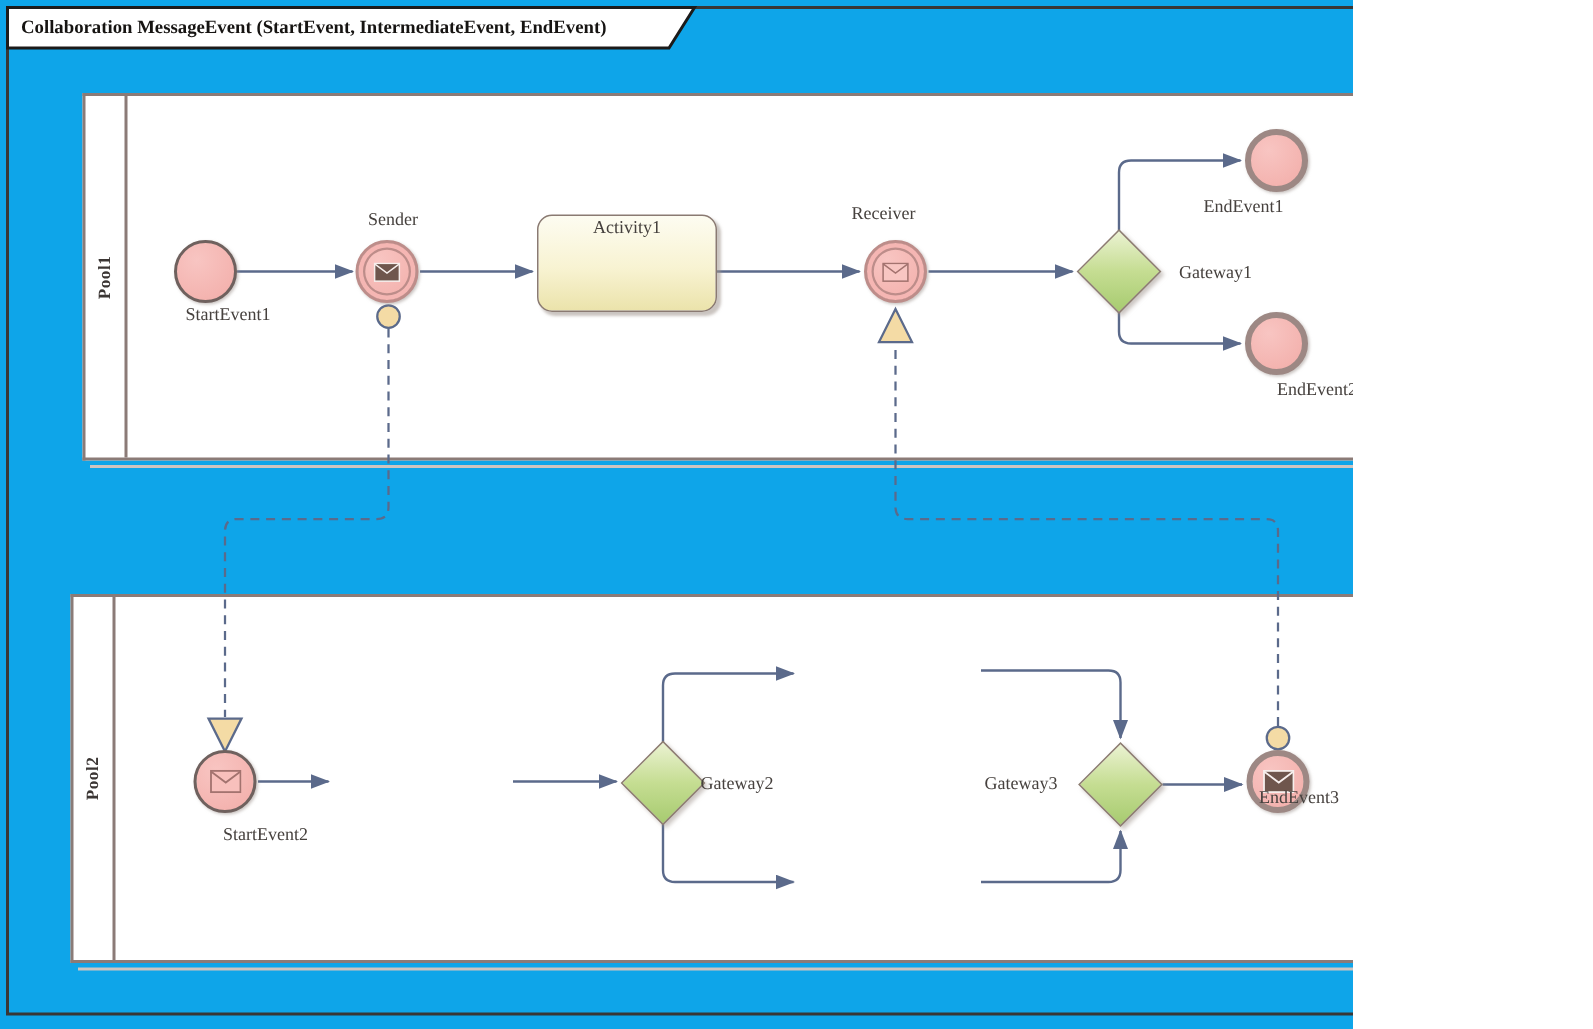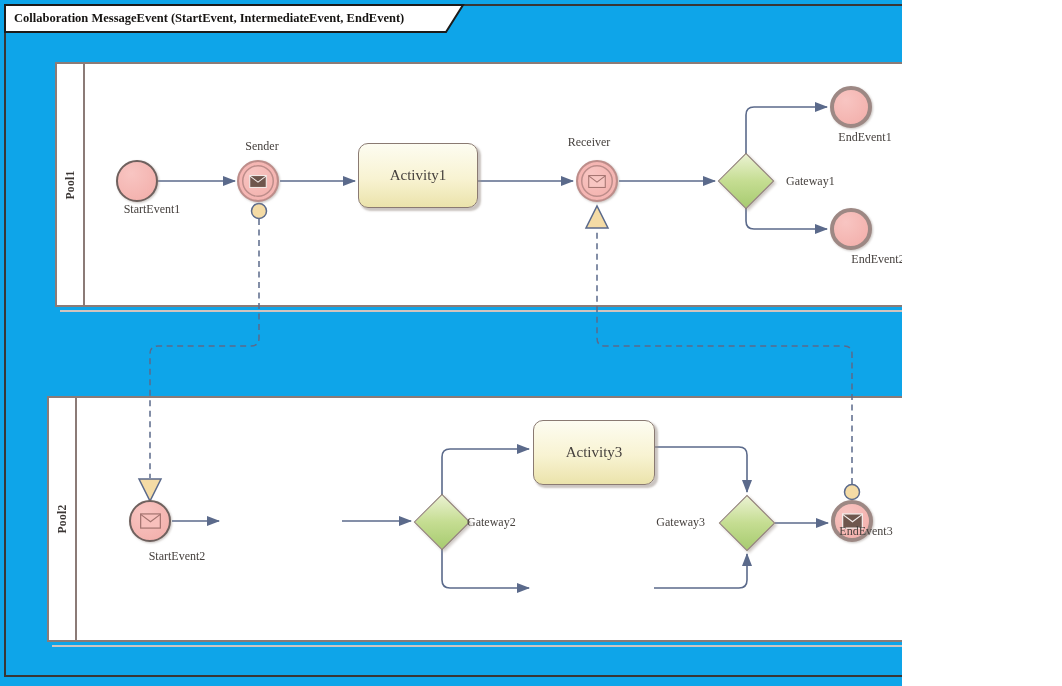--- a/index.html
+++ b/index.html
@@ -26,22 +26,22 @@
     display:flex;align-items:center;justify-content:center;
     background:radial-gradient(circle at 35% 30%, #f8c5c2 0%, #f4b4b0 70%, #f0aba7 100%);
     filter:drop-shadow(1.5px 1.5px 1px rgba(155,143,138,0.55));}
   .event.start{border:2px solid #6f615e;}
   .event.intermediate{border:2px solid #bd8d8a;
     box-shadow:inset 0 0 0 3px #f5b6b3, inset 0 0 0 4.5px #bd8d8a;}
   .event.end{border:4px solid #9d8884;}
   
   .activity{position:absolute;box-sizing:border-box;border:1.5px solid #8a7a72;border-radius:10px;
     background:linear-gradient(180deg,#fdfcf1 0%,#f8f3d2 55%,#ebe3ab 100%);
-    display:flex;align-items:center;justify-content:center;
-    font-size:15px;color:#45403d;box-shadow:2.5px 2.5px 2px rgba(158,148,140,0.55);}
+    display:flex;align-items:flex-start;justify-content:center;
+    font-size:12px;color:#45403d;box-shadow:2.5px 2.5px 2px rgba(158,148,140,0.55);}
   
   .diamond-wrap{position:absolute;width:40px;height:40px;
     filter:drop-shadow(2px 2px 1.5px rgba(158,148,140,0.55));}
   .diamond{width:40px;height:40px;box-sizing:border-box;border:1.5px solid #8d7d71;
     background:linear-gradient(135deg,#ebf2d2 0%,#c5dd92 50%,#a7cb70 100%);
     transform:rotate(45deg);}
   
   .node-label{position:absolute;font-size:12px;color:#46413e;white-space:nowrap;}
   .center{transform:translateX(-50%);}
   .right-align{transform:translateX(-100%);}
@@ -143,42 +143,39 @@
         <path d="M0.6,1 L9.5,7.6 L18.4,1" fill="none" stroke="#a3736f" stroke-width="1.1"></path>
       </svg>
     </span>
   </div>
 
 
   <div class="diamond-wrap" style="left:422px;top:502px">
     <div class="diamond"></div>
   </div>
 
-  <div class="activity" style="left:533px;top:420px;width:122px;height:65px">
-    <span>Activity3</span>
-  </div>
 
 
   <div class="diamond-wrap" style="left:727px;top:503px">
     <div class="diamond"></div>
   </div>
 
   <div class="event end" style="left:831px;top:500px">
     <span>
       <svg width="21" height="16" viewBox="0 0 19 14" style="display:block">
         <rect x="0.6" y="0.6" width="17.8" height="12.8" fill="#6f564d" stroke="#f6eeec" stroke-width="1.1"></rect>
         <path d="M0.6,1 L9.5,7.6 L18.4,1" fill="none" stroke="#f6eeec" stroke-width="1.1"></path>
       </svg>
     </span>
   </div>
 
   <span class="node-label center" style="left:152px;top:202px">StartEvent1</span>
   <span class="node-label center" style="left:262px;top:139px">Sender</span>
   <span class="node-label center" style="left:589px;top:135px">Receiver</span>
   <span class="node-label" style="left:786px;top:174px">Gateway1</span>
-  <span class="node-label center" style="left:865px;top:130px">EndEvent1</span>
+  <span class="node-label center" style="left:829px;top:130px">EndEvent1</span>
   <span class="node-label center" style="left:878px;top:252px">EndEvent2</span>
   <span class="node-label center" style="left:177px;top:549px">StartEvent2</span>
   <span class="node-label" style="left:467px;top:515px">Gateway2</span>
   <span class="node-label right-align" style="left:705px;top:515px">Gateway3</span>
   <span class="node-label center" style="left:866px;top:524px">EndEvent3</span>
 
 </div>
 
 </body></html>

